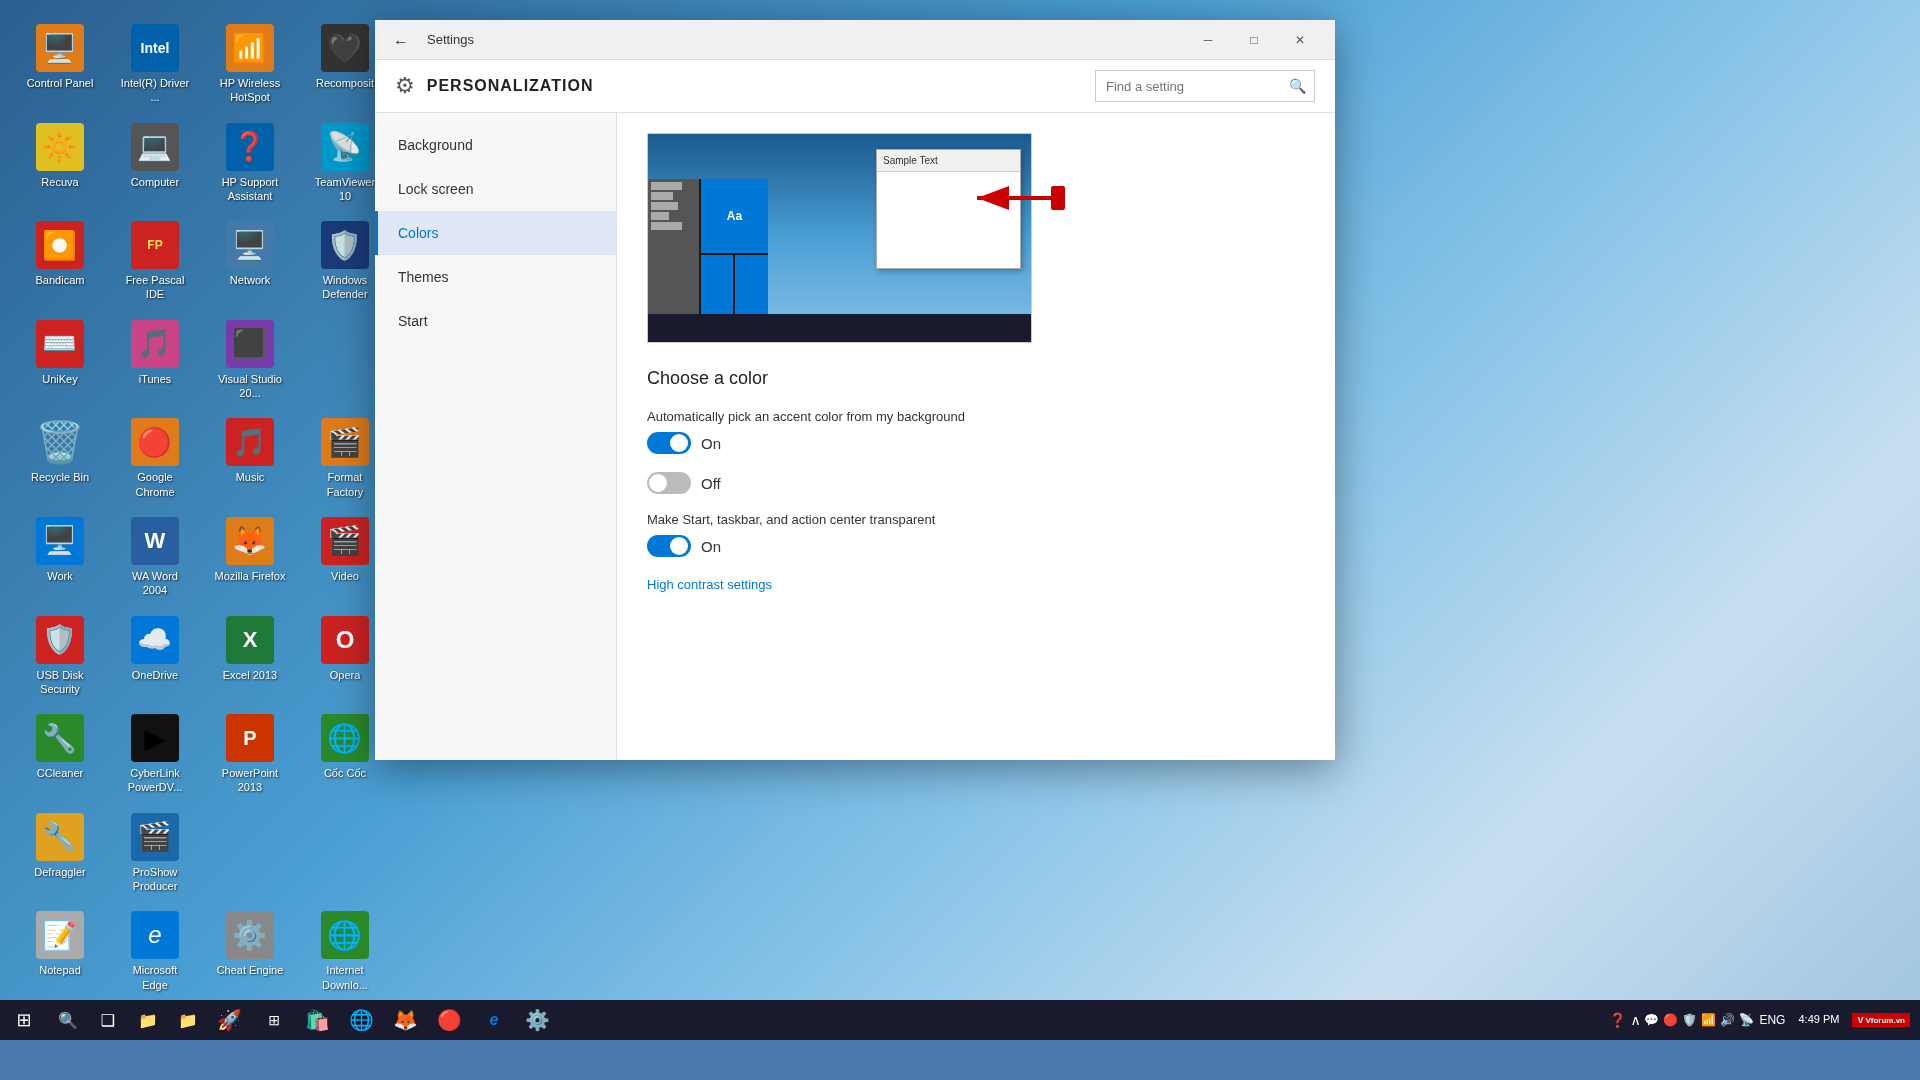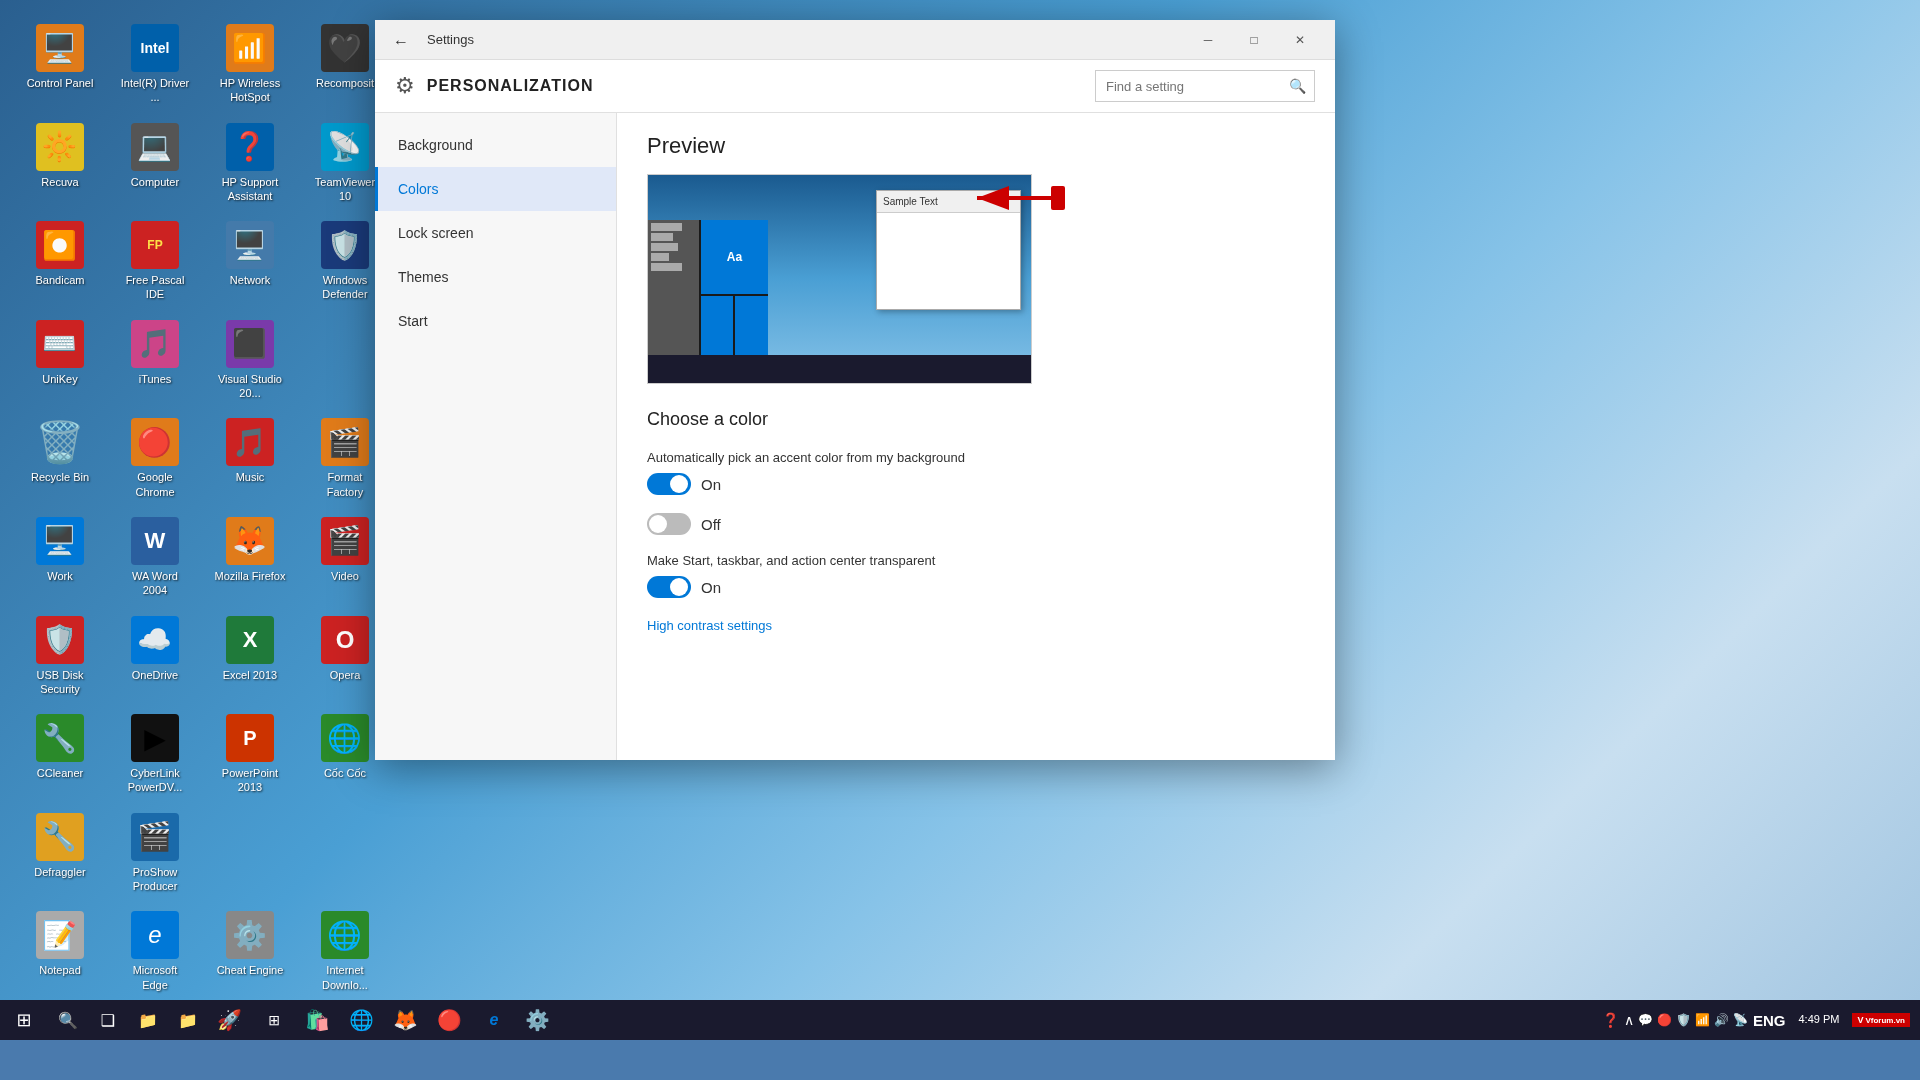--- a/index.html
+++ b/index.html
@@ -388,22 +388,22 @@
     .taskbar-sys-icons {
       display: flex;
       align-items: center;
       gap: 4px;
       color: white;
       font-size: 14px;
     }
 
     .taskbar-lang {
       color: white;
-      font-size: 15px;
-      font-weight: 700;
+      font-size: 12px;
+      font-weight: 400;
     }
 
     .vforum-badge {
       background: #cc0000;
       color: white;
       font-size: 10px;
       padding: 2px 5px;
       font-weight: bold;
       display: flex;
       align-items: center;
@@ -603,25 +603,25 @@
         <span class="settings-search-icon">🔍</span>
       </div>
     </div>
 
     <div class="win-body">
 
       <nav class="settings-nav">
         <div class="nav-item">
           <span>Background</span>
         </div>
+        <div class="nav-item">
+          <span>Lock screen</span>
+        </div>
         <div class="nav-item active">
           <span>Colors</span>
-        </div>
-        <div class="nav-item">
-          <span>Lock screen</span>
         </div>
         <div class="nav-item">
           <span>Themes</span>
         </div>
         <div class="nav-item">
           <span>Start</span>
         </div>
       </nav>
 
       <svg class="red-arrow" viewBox="0 0 100 40" style="position:absolute;top:158px;left:590px;width:100px;height:40px;z-index:50;pointer-events:none;">
@@ -629,21 +629,20 @@
           <marker id="arrowhead" markerWidth="8" markerHeight="6" refX="8" refY="3" orient="auto">
             <polygon points="0 0, 8 3, 0 6" fill="#cc0000"></polygon>
           </marker>
         </defs>
         <line x1="90" y1="20" x2="12" y2="20" stroke="#cc0000" stroke-width="4" marker-end="url(#arrowhead)"></line>
         <rect x="86" y="8" width="14" height="24" fill="#cc0000" rx="2"></rect>
       </svg>
 
       <div class="settings-content">
         
-        <h2 class="preview-title">Preview</h2>
 
         <div class="preview-image">
 
           <div class="preview-window">
             <div class="preview-window-title">
               <span>Sample Text</span>
             </div>
           </div>
 
           <div style="position:absolute;bottom:28px;left:0;width:120px;height:135px;background:#1a1a1a;display:flex;flex-direction:column;padding:0;gap:2px;">

